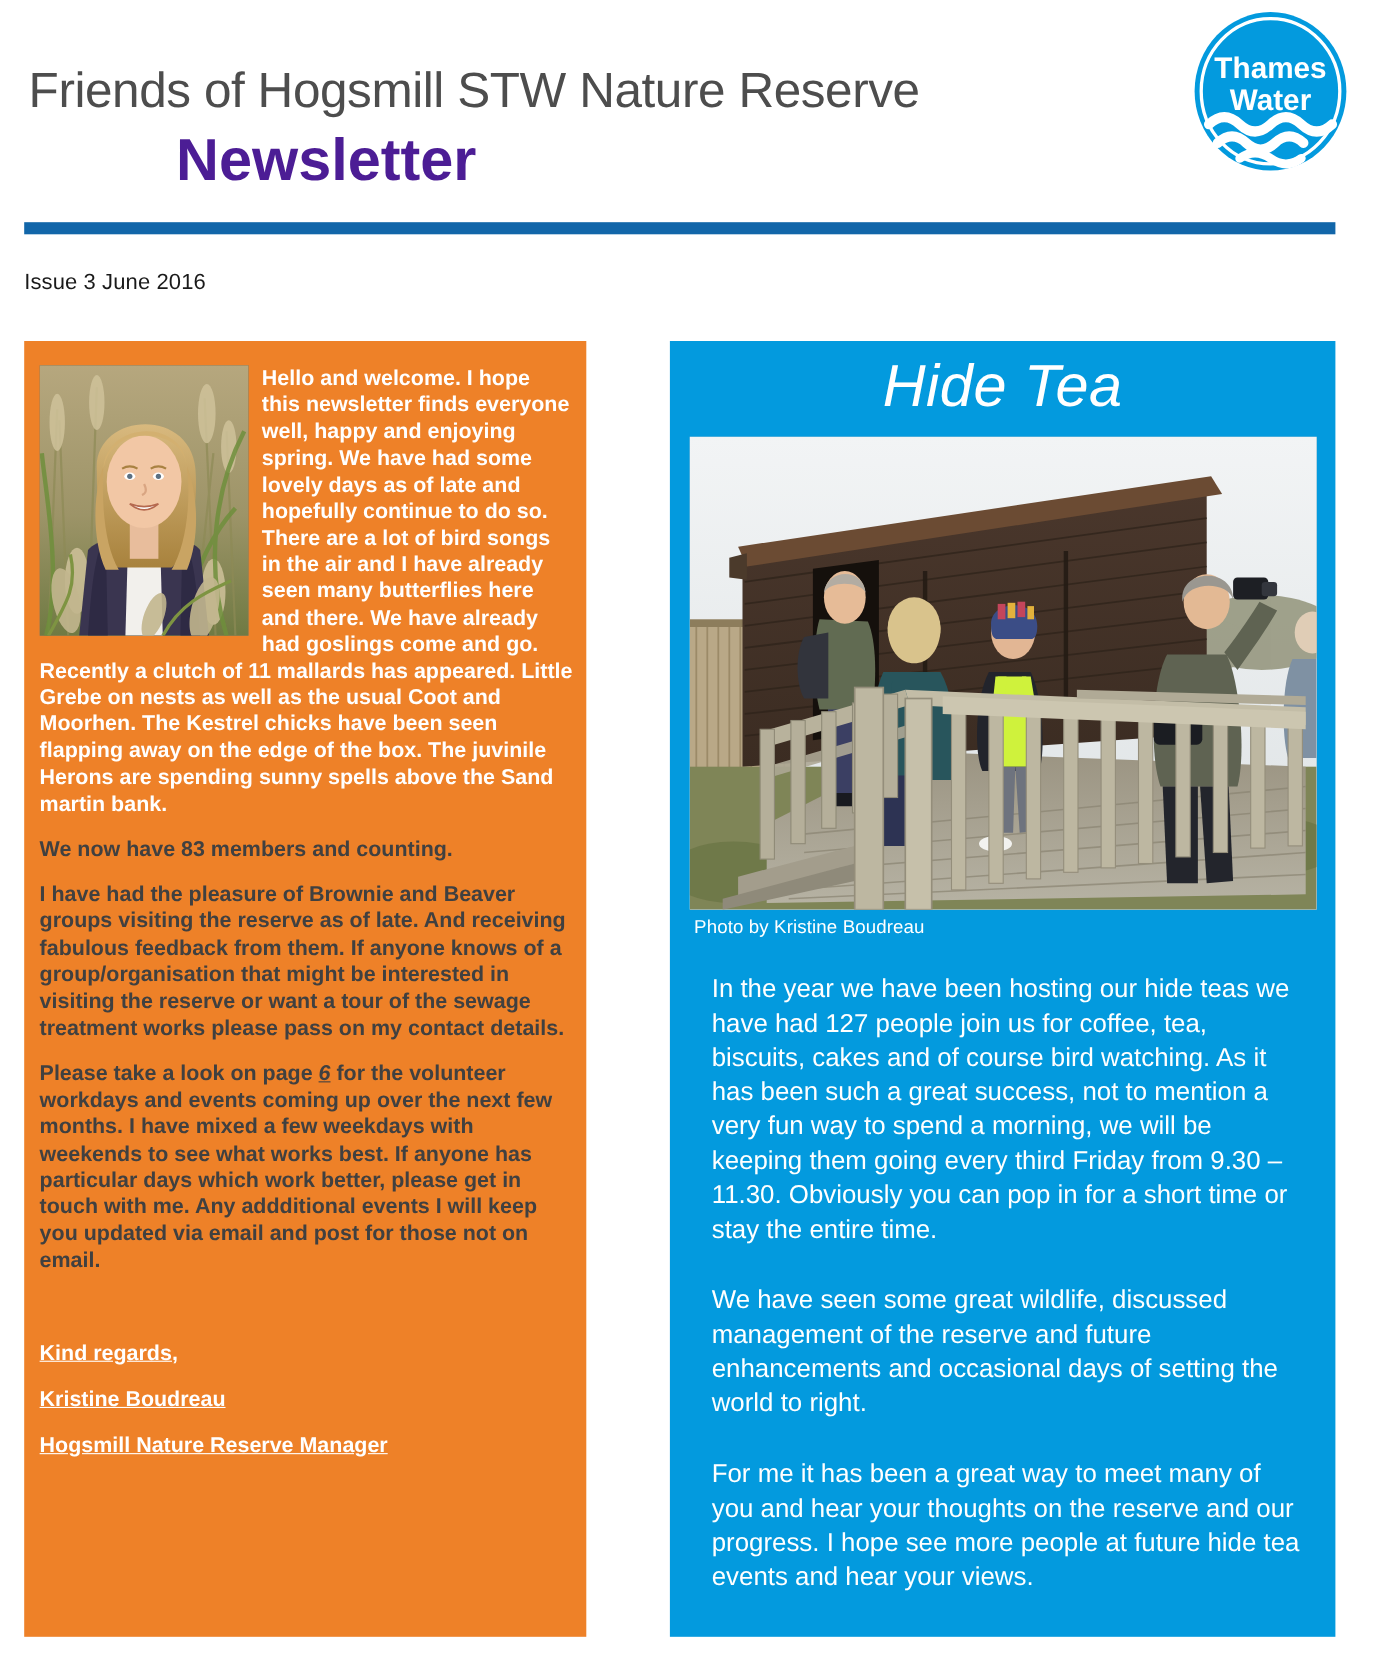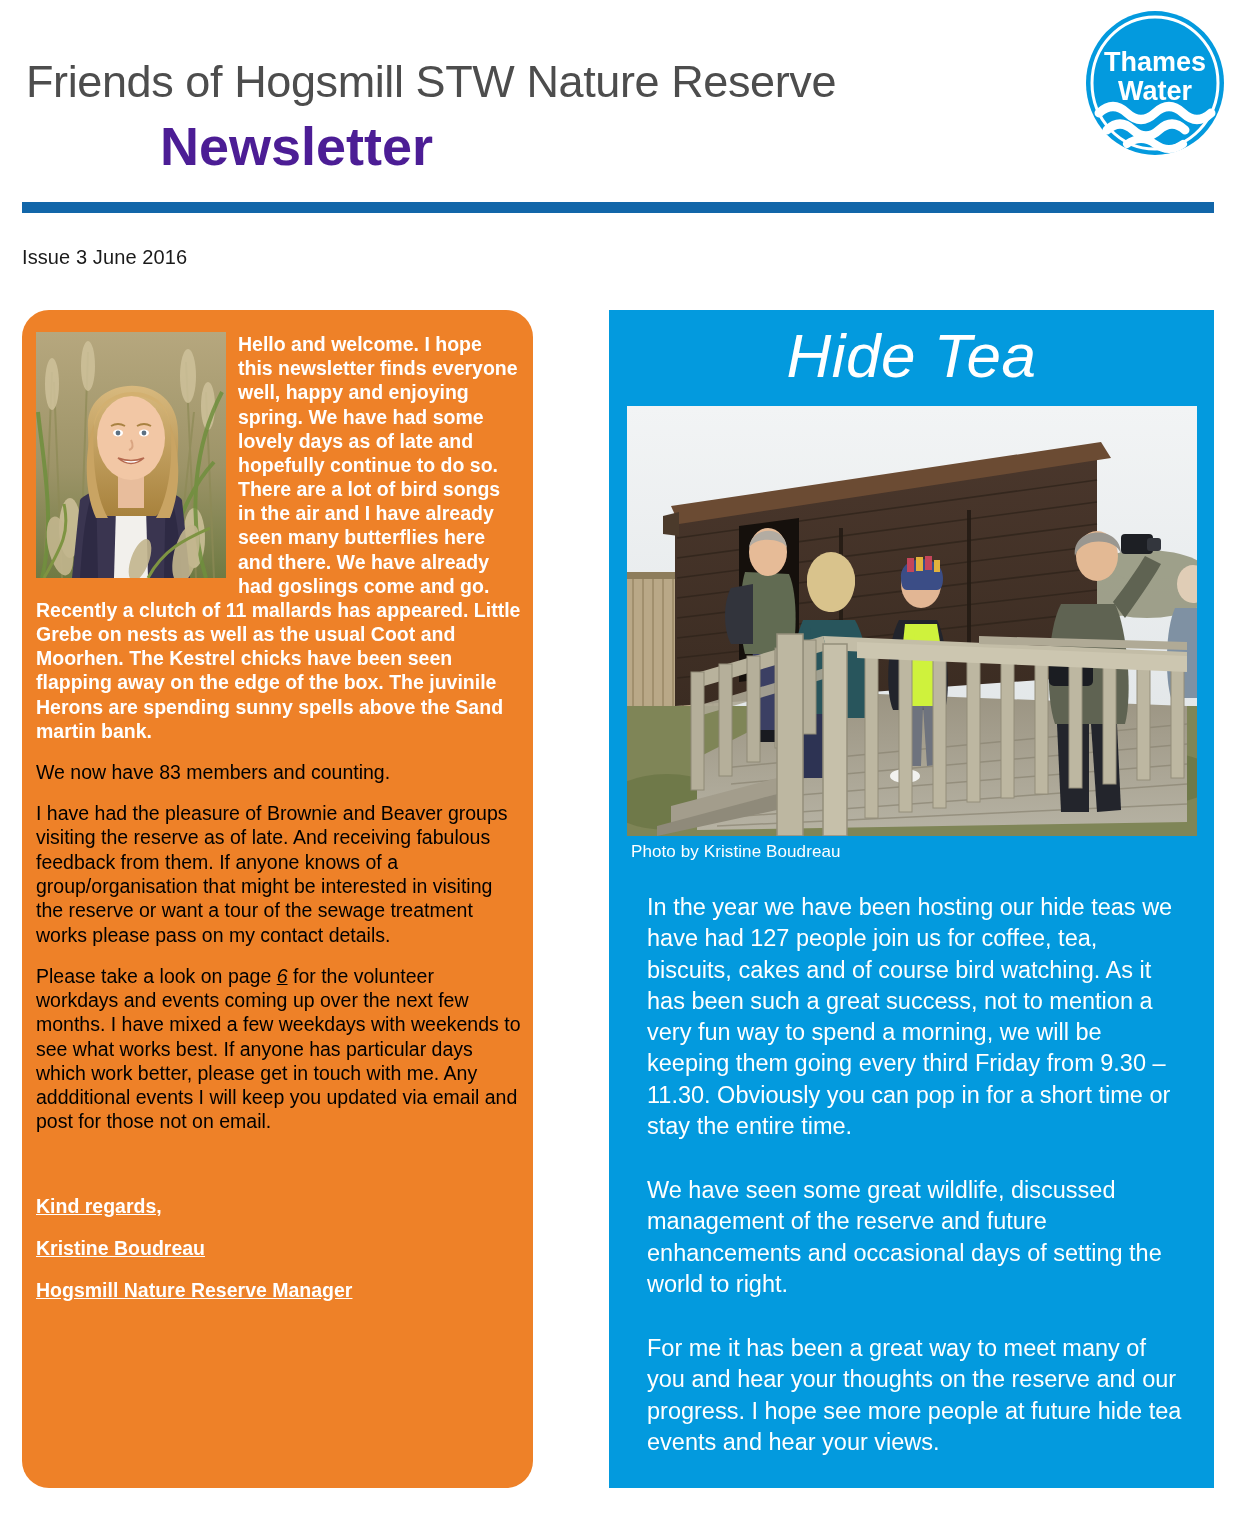--- a/index.html
+++ b/index.html
@@ -78,21 +78,20 @@
   
   .panel-orange {
     position: absolute;
     left: 22px;
     top: 0;
     width: 511px;
     height: 1178px;
     background: #ee8128;
     box-sizing: border-box;
     padding: 12px 12px 10px 14px;
-    border-radius: 27px;
   }
   .portrait {
     float: left;
     width: 190px;
     height: 246px;
     margin: 10px 12px 2px 0;
     position: relative;
     overflow: hidden;
     background: #8a7a58;
   }
@@ -100,22 +99,22 @@
     font-size: 19.5px;
     font-weight: bold;
     color: #ffffff;
     line-height: 1.24;
     margin: 0 0 0 0;
     padding-top: 10px;
     text-align: left;
   }
   .orange-para {
     font-size: 19.5px;
-    font-weight: normal;
-    color: #000000;
+    font-weight: bold;
+    color: #404040;
     line-height: 1.245;
     margin: 17px 0 0 0;
     clear: none;
   }
   .page-ref {
     font-style: italic;
     text-decoration: underline;
   }
   .signoff {
     font-size: 19.5px;
@@ -132,21 +131,21 @@
     position: absolute;
     left: 609px;
     top: 0;
     width: 605px;
     height: 1178px;
     background: #039ade;
     box-sizing: border-box;
   }
   .hide-tea-title {
     text-align: center;
-    font-size: 62px;
+    font-size: 54px;
     font-style: italic;
     color: #ffffff;
     font-weight: normal;
     padding: 12px 0 0 0;
     line-height: 1.1;
     letter-spacing: 0.5px;
   }
   .hide-photo {
     position: relative;
     margin: 16px auto 0 auto;

